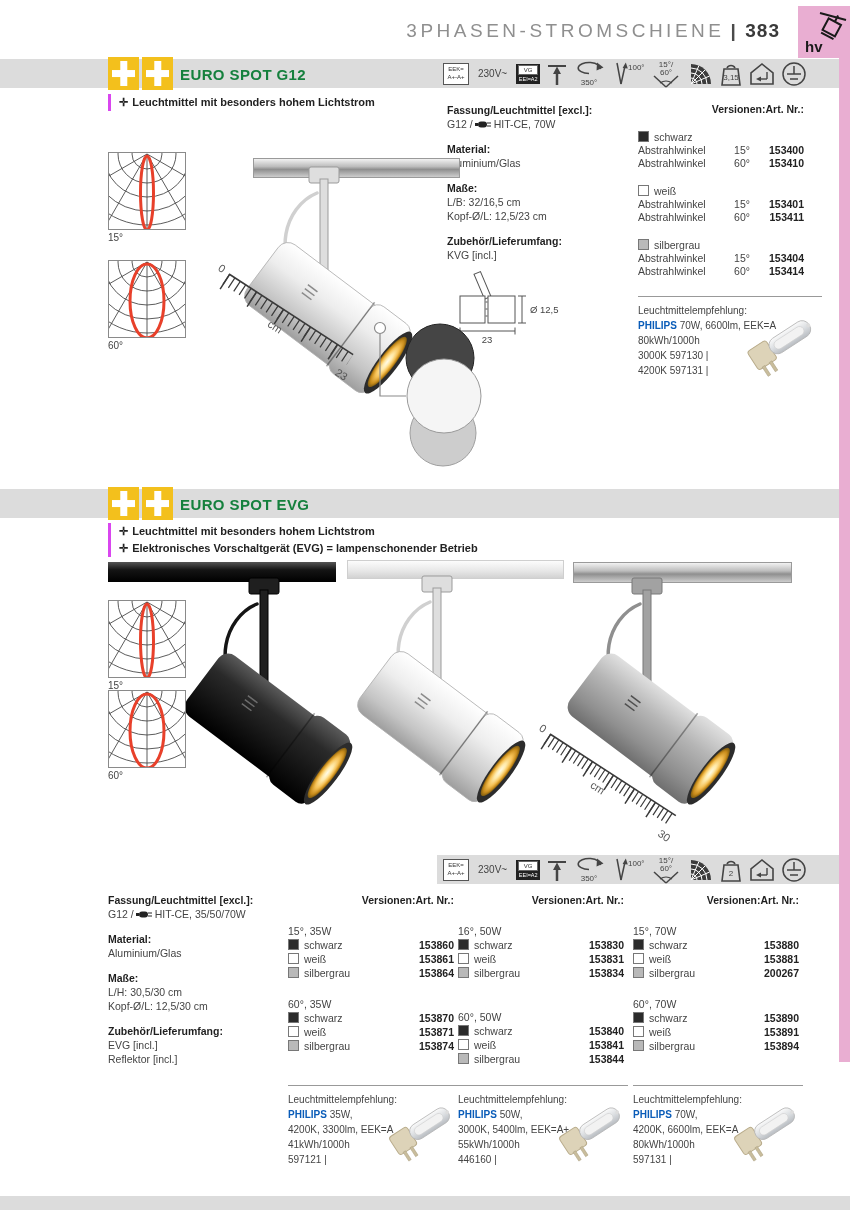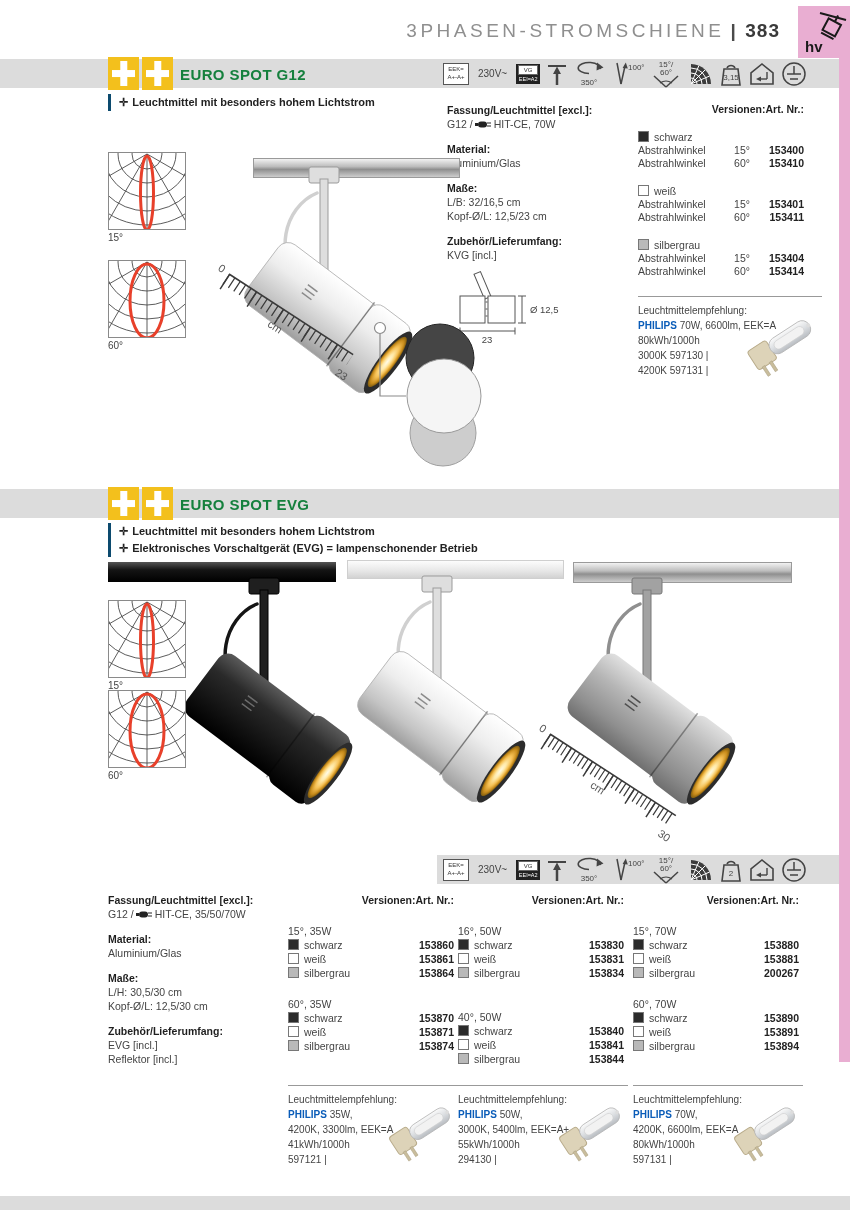--- a/index.html
+++ b/index.html
@@ -14,21 +14,21 @@
   .hv-badge{position:absolute;top:6px;right:0;width:52px;height:52px;background:#e9aed2}
   .pink-strip{position:absolute;top:58px;right:0;width:11px;height:1004px;background:#e9aed2;z-index:5}
   .footer-bar{position:absolute;left:0;top:1196px;width:850px;height:14px;background:#dcdcdc}
 
   
   .band{position:absolute;left:0;width:839px;height:29px;background:#dcdcdc}
   .logo{position:absolute;width:31px;height:33px;background:#f3c01c}
   .logo::before{content:"";position:absolute;left:50%;top:13%;width:24%;height:74%;background:#fff;transform:translateX(-50%)}
   .logo::after{content:"";position:absolute;top:50%;left:13%;height:24%;width:74%;background:#fff;transform:translateY(-50%)}
   .section-title{position:absolute;left:180px;font-size:15px;font-weight:bold;color:#15803d;letter-spacing:.4px}
-  .features{position:absolute;left:108px;border-left:3px solid #0c4a6e;padding-left:8px}
+  .features{position:absolute;left:108px;border-left:3px solid #d946ef;padding-left:8px}
   .features .f{font-size:11px;font-weight:bold;color:#222;line-height:17px}
   .features .bl{margin-right:4px}
 
   
   .icon-row{position:absolute;display:flex;align-items:center;gap:6px;height:27px}
   .ic-box{width:24px;height:20px;border:1px solid #555;background:#fff;font-size:6px;line-height:1.25;
           text-align:center;color:#333;display:flex;flex-direction:column;justify-content:center}
   .ic-volt{font-size:10px;color:#444;padding:0 3px;white-space:nowrap}
   .ic-vg{width:24px;height:20px;background:#222;display:flex;flex-direction:column}
   .ic-vg .t{background:#fff;border:1px solid #666;margin:1px 2px 0;font-size:6px;line-height:8px;text-align:center;color:#333}
@@ -681,21 +681,21 @@
     </div>
   <div class="vrow">
       <span class="rl"><span class="sw sw-white"></span><span>weiß</span></span>
       <span class="rn">153831</span>
     </div>
   <div class="vrow">
       <span class="rl"><span class="sw sw-silver"></span><span>silbergrau</span></span>
       <span class="rn">153834</span>
     </div>
   <div class="grp grp-offset">
-    <div class="gtitle">40°, 50W</div>
+    <div class="gtitle">60°, 50W</div>
     <div class="vrow">
         <span class="rl"><span class="sw sw-black"></span><span>schwarz</span></span>
         <span class="rn">153840</span>
       </div>
     <div class="vrow">
         <span class="rl"><span class="sw sw-white"></span><span>weiß</span></span>
         <span class="rn">153841</span>
       </div>
     <div class="vrow">
         <span class="rl"><span class="sw sw-silver"></span><span>silbergrau</span></span>
@@ -754,21 +754,21 @@
       <rect x="40" y="32.5" width="34" height="9" rx="4.5" fill="#f2f2f2" stroke="#cfcfcf" stroke-width=".6"></rect>
       <circle cx="80" cy="37" r="2" fill="#ddd"></circle>
     </g>
   </svg>
 </div>
 <div class="lamp-box" style="left:458px;top:1085px;width:170px">
   <div>Leuchtmittelempfehlung:</div>
   <div><span class="brand">PHILIPS</span> <span>50W,</span></div>
   <div>3000K, 5400lm, EEK=A+</div>
   <div>55kWh/1000h</div>
-  <div>294130 |</div>
+  <div>446160 |</div>
   <svg class="lamp-img" style="right:-8px;top:16px" width="86" height="64" viewBox="0 0 90 66">
     <g transform="rotate(-33 30 40)">
       <rect x="14" y="26" width="22" height="22" rx="3" fill="#ddd3b8" stroke="#b8ab8a"></rect>
       <rect x="18.5" y="47" width="3" height="11" fill="#c9bd9c" stroke="#a99d7e" stroke-width=".5"></rect>
       <rect x="27" y="47" width="3" height="11" fill="#c9bd9c" stroke="#a99d7e" stroke-width=".5"></rect>
       <rect x="35" y="28.5" width="46" height="17" rx="8" fill="url(#glassG)" stroke="#b5b5b5" stroke-width=".8"></rect>
       <rect x="40" y="32.5" width="34" height="9" rx="4.5" fill="#f2f2f2" stroke="#cfcfcf" stroke-width=".6"></rect>
       <circle cx="80" cy="37" r="2" fill="#ddd"></circle>
     </g>
   </svg>

